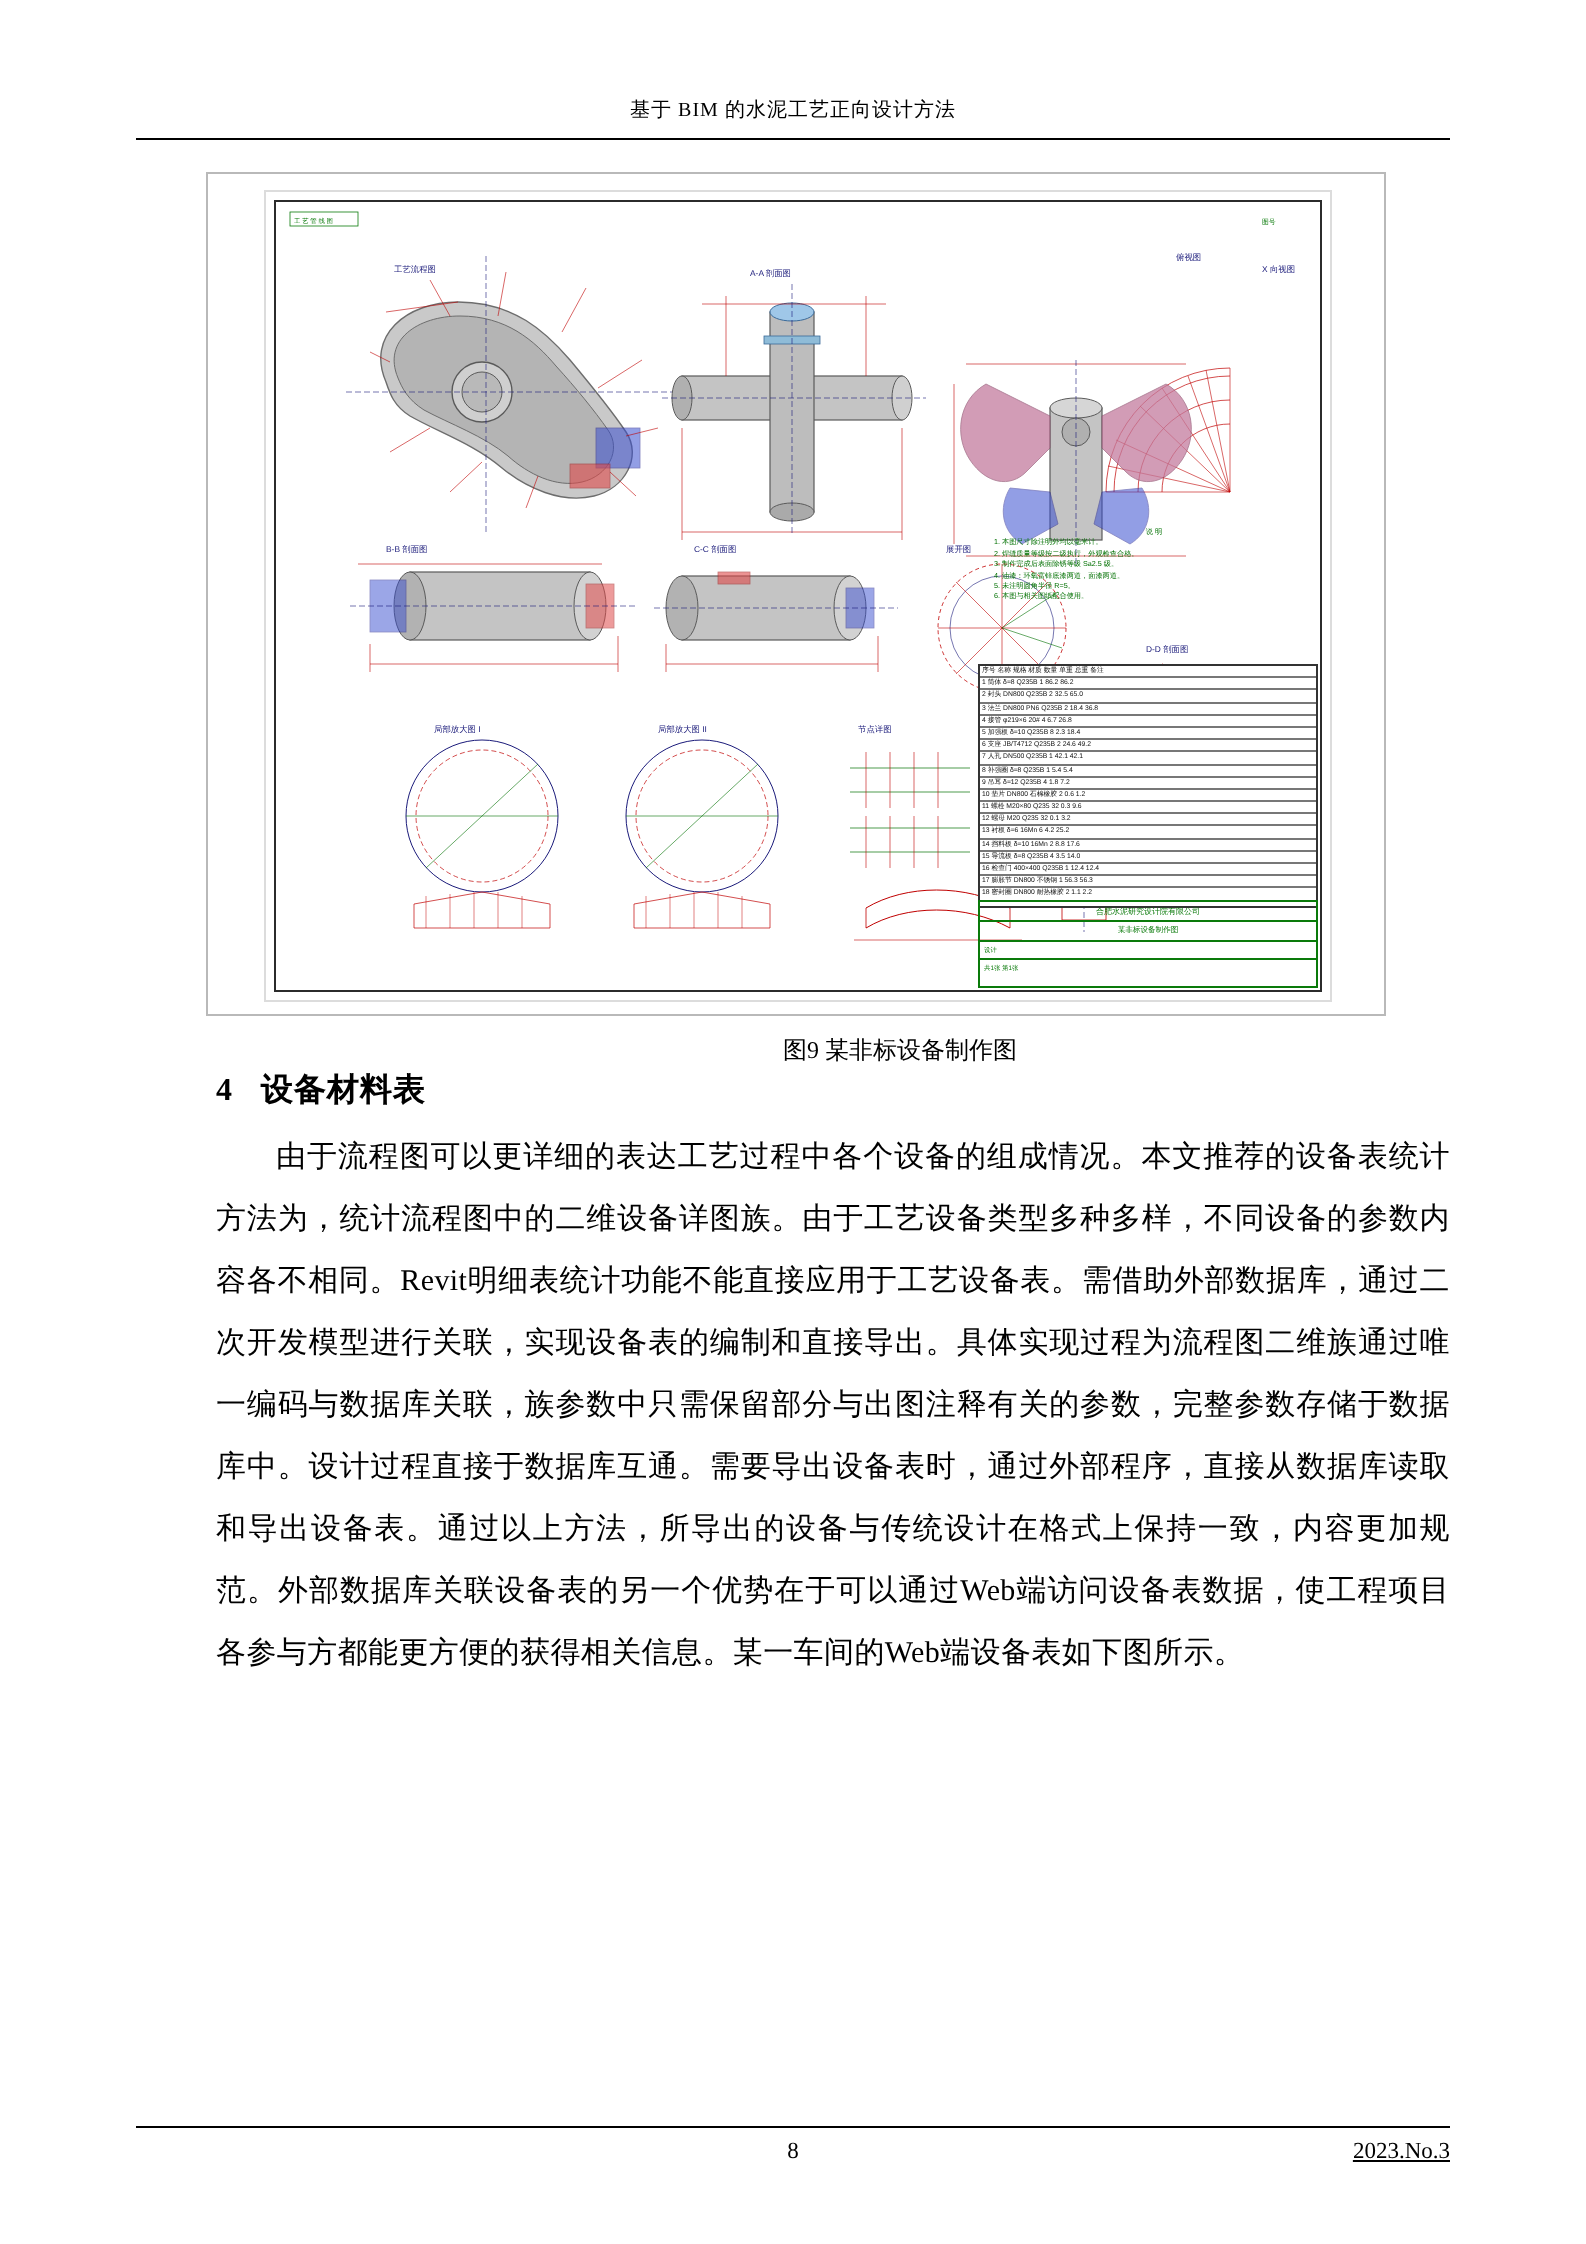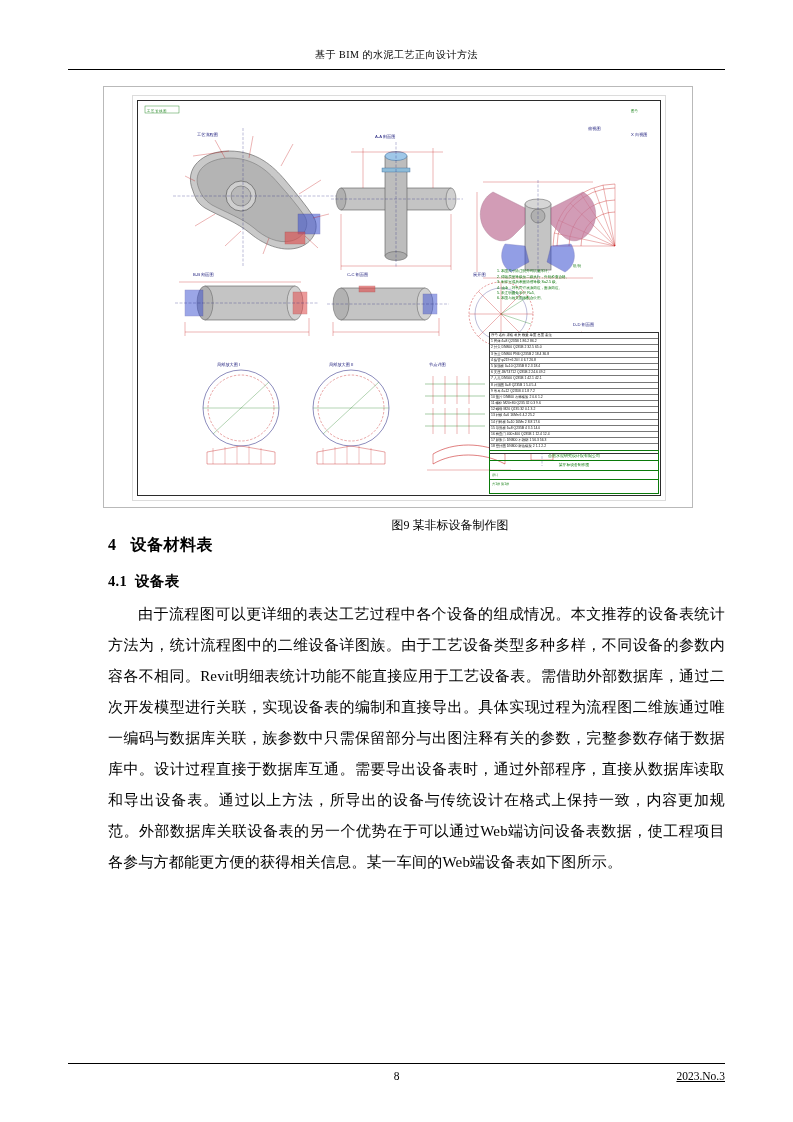--- a/index.html
+++ b/index.html
@@ -463,23 +463,20 @@
         </div>
       </div>
     </div>
     <div class="figure-caption">图9  某非标设备制作图</div>
   </div>
 
   <div class="content">
     <h2 class="sec">
       <span class="num">4</span><span>设备材料表</span>
     </h2>
-    <h3 class="subsec">
-      <span class="num">4.1</span><span>设备表</span>
-    </h3>
     <p class="body">由于流程图可以更详细的表达工艺过程中各个设备的组成情况。本文推荐的设备表统计方法为，统计流程图中的二维设备详图族。由于工艺设备类型多种多样，不同设备的参数内容各不相同。Revit明细表统计功能不能直接应用于工艺设备表。需借助外部数据库，通过二次开发模型进行关联，实现设备表的编制和直接导出。具体实现过程为流程图二维族通过唯一编码与数据库关联，族参数中只需保留部分与出图注释有关的参数，完整参数存储于数据库中。设计过程直接于数据库互通。需要导出设备表时，通过外部程序，直接从数据库读取和导出设备表。通过以上方法，所导出的设备与传统设计在格式上保持一致，内容更加规范。外部数据库关联设备表的另一个优势在于可以通过Web端访问设备表数据，使工程项目各参与方都能更方便的获得相关信息。某一车间的Web端设备表如下图所示。</p>
   </div>
 
   <div class="footer">
     <div class="rule"></div>
     <div class="footer-row">
       <span class="footer-page">8</span>
       <span class="footer-issue">2023.No.3</span>
     </div>
   </div>

